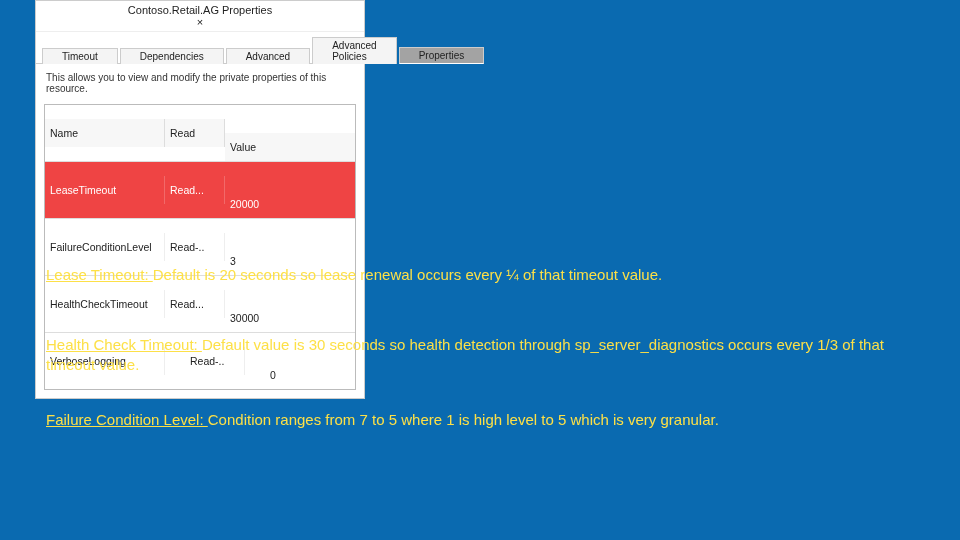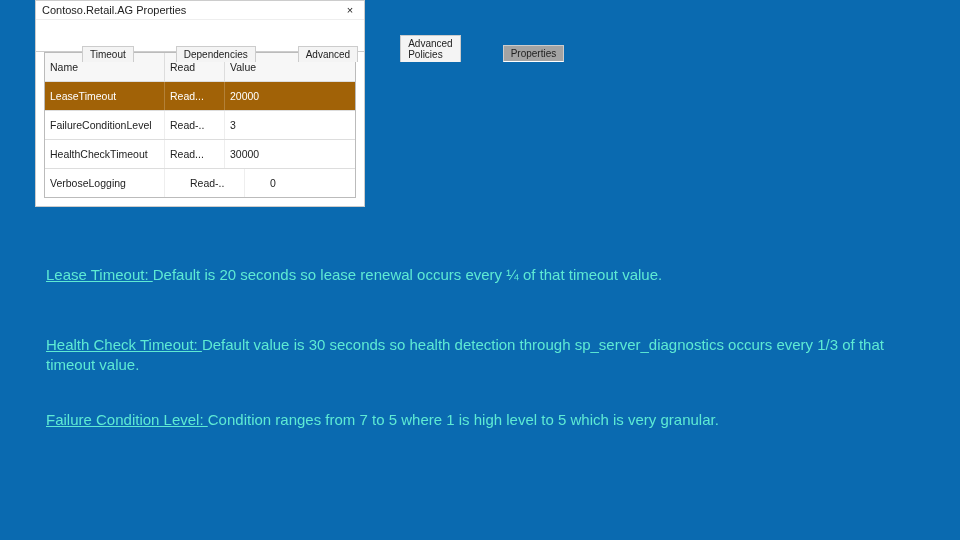--- a/index.html
+++ b/index.html
@@ -22,45 +22,45 @@
     border: 1px solid #ccc;
     padding-bottom: 4px;
   }
   .titlebar {
     display: flex;
     justify-content: space-between;
     align-items: center;
     padding: 3px 6px;
     font-size: 11px;
     border-bottom: 1px solid #eee;
+    flex-direction: column;
   }
   .titlebar .title { font-size: 11px; }
   .titlebar .close {
     width: 16px;
     text-align: center;
     cursor: pointer;
     font-family: Arial, sans-serif;
   }
   .tabs {
     display: flex;
     gap: 2px;
     padding: 4px 6px 0 6px;
     font-size: 10px;
     align-items: flex-end;
     border-bottom: 1px solid #ccc;
   }
   .tab {
-    padding: 2px 7px;
+    padding: 2px 19px;
     border: 1px solid #ccc;
     border-bottom: none;
     background: #f4f4f4;
     cursor: pointer;
     position: relative;
-    top: 11px;
-    margin-left: 40px;
+    top: 1px;
   }
   .tab.active {
     background: #a3a3a3;
     border-bottom: 1px solid #fff;
     font-weight: 400;
   }
   .desc {
     font-size: 10px;
     padding: 8px 10px 10px 10px;
     color: #333;
@@ -84,31 +84,31 @@
   }
   .cell {
     padding: 8px 5px;
     border-right: 1px solid #eee;
     overflow: hidden;
     white-space: nowrap;
   }
   .cell:last-child { border-right: none; }
   .c-name { width: 120px; }
   .c-type { width: 60px; }
-  .c-val  { flex: 1; }
+  .c-val  { flex: 1; margin-top: 28px; }
   .row-selected {
-    background: #a16207;
+    background: #ef4444;
     color: #fff;
   }
   .row-selected .cell { border-right-color: rgba(255,255,255,0.2); }
 
   .explain {
     position: absolute;
     left: 46px;
-    color: #5eead4;
+    color: #fde047;
     font-size: 15px;
     line-height: 1.35;
   }
   .explain .label {
     text-decoration: underline;
   }
   .e1 { top: 265px; }
   .e2 { top: 335px; width: 870px;}
   .e3 { top: 410px; width: 870px;}
   .e3 .indent {
@@ -124,20 +124,21 @@
     <span class="title">Contoso.Retail.AG Properties</span>
     <span class="close">×</span>
   </div>
   <div class="tabs">
     <div class="tab">Timeout</div>
     <div class="tab">Dependencies</div>
     <div class="tab">Advanced</div>
     <div class="tab">Advanced Policies</div>
     <div class="tab active">Properties</div>
   </div>
+  <div class="desc">This allows you to view and modify the private properties of this resource.</div>
   <div class="grid">
     <div class="grid-row grid-header">
       <div class="cell c-name">Name</div>
       <div class="cell c-type">Read</div>
       <div class="cell c-val">Value</div>
     </div>
     <div class="grid-row row-selected">
       <div class="cell c-name">LeaseTimeout</div>
       <div class="cell c-type">Read...</div>
       <div class="cell c-val">20000</div>

